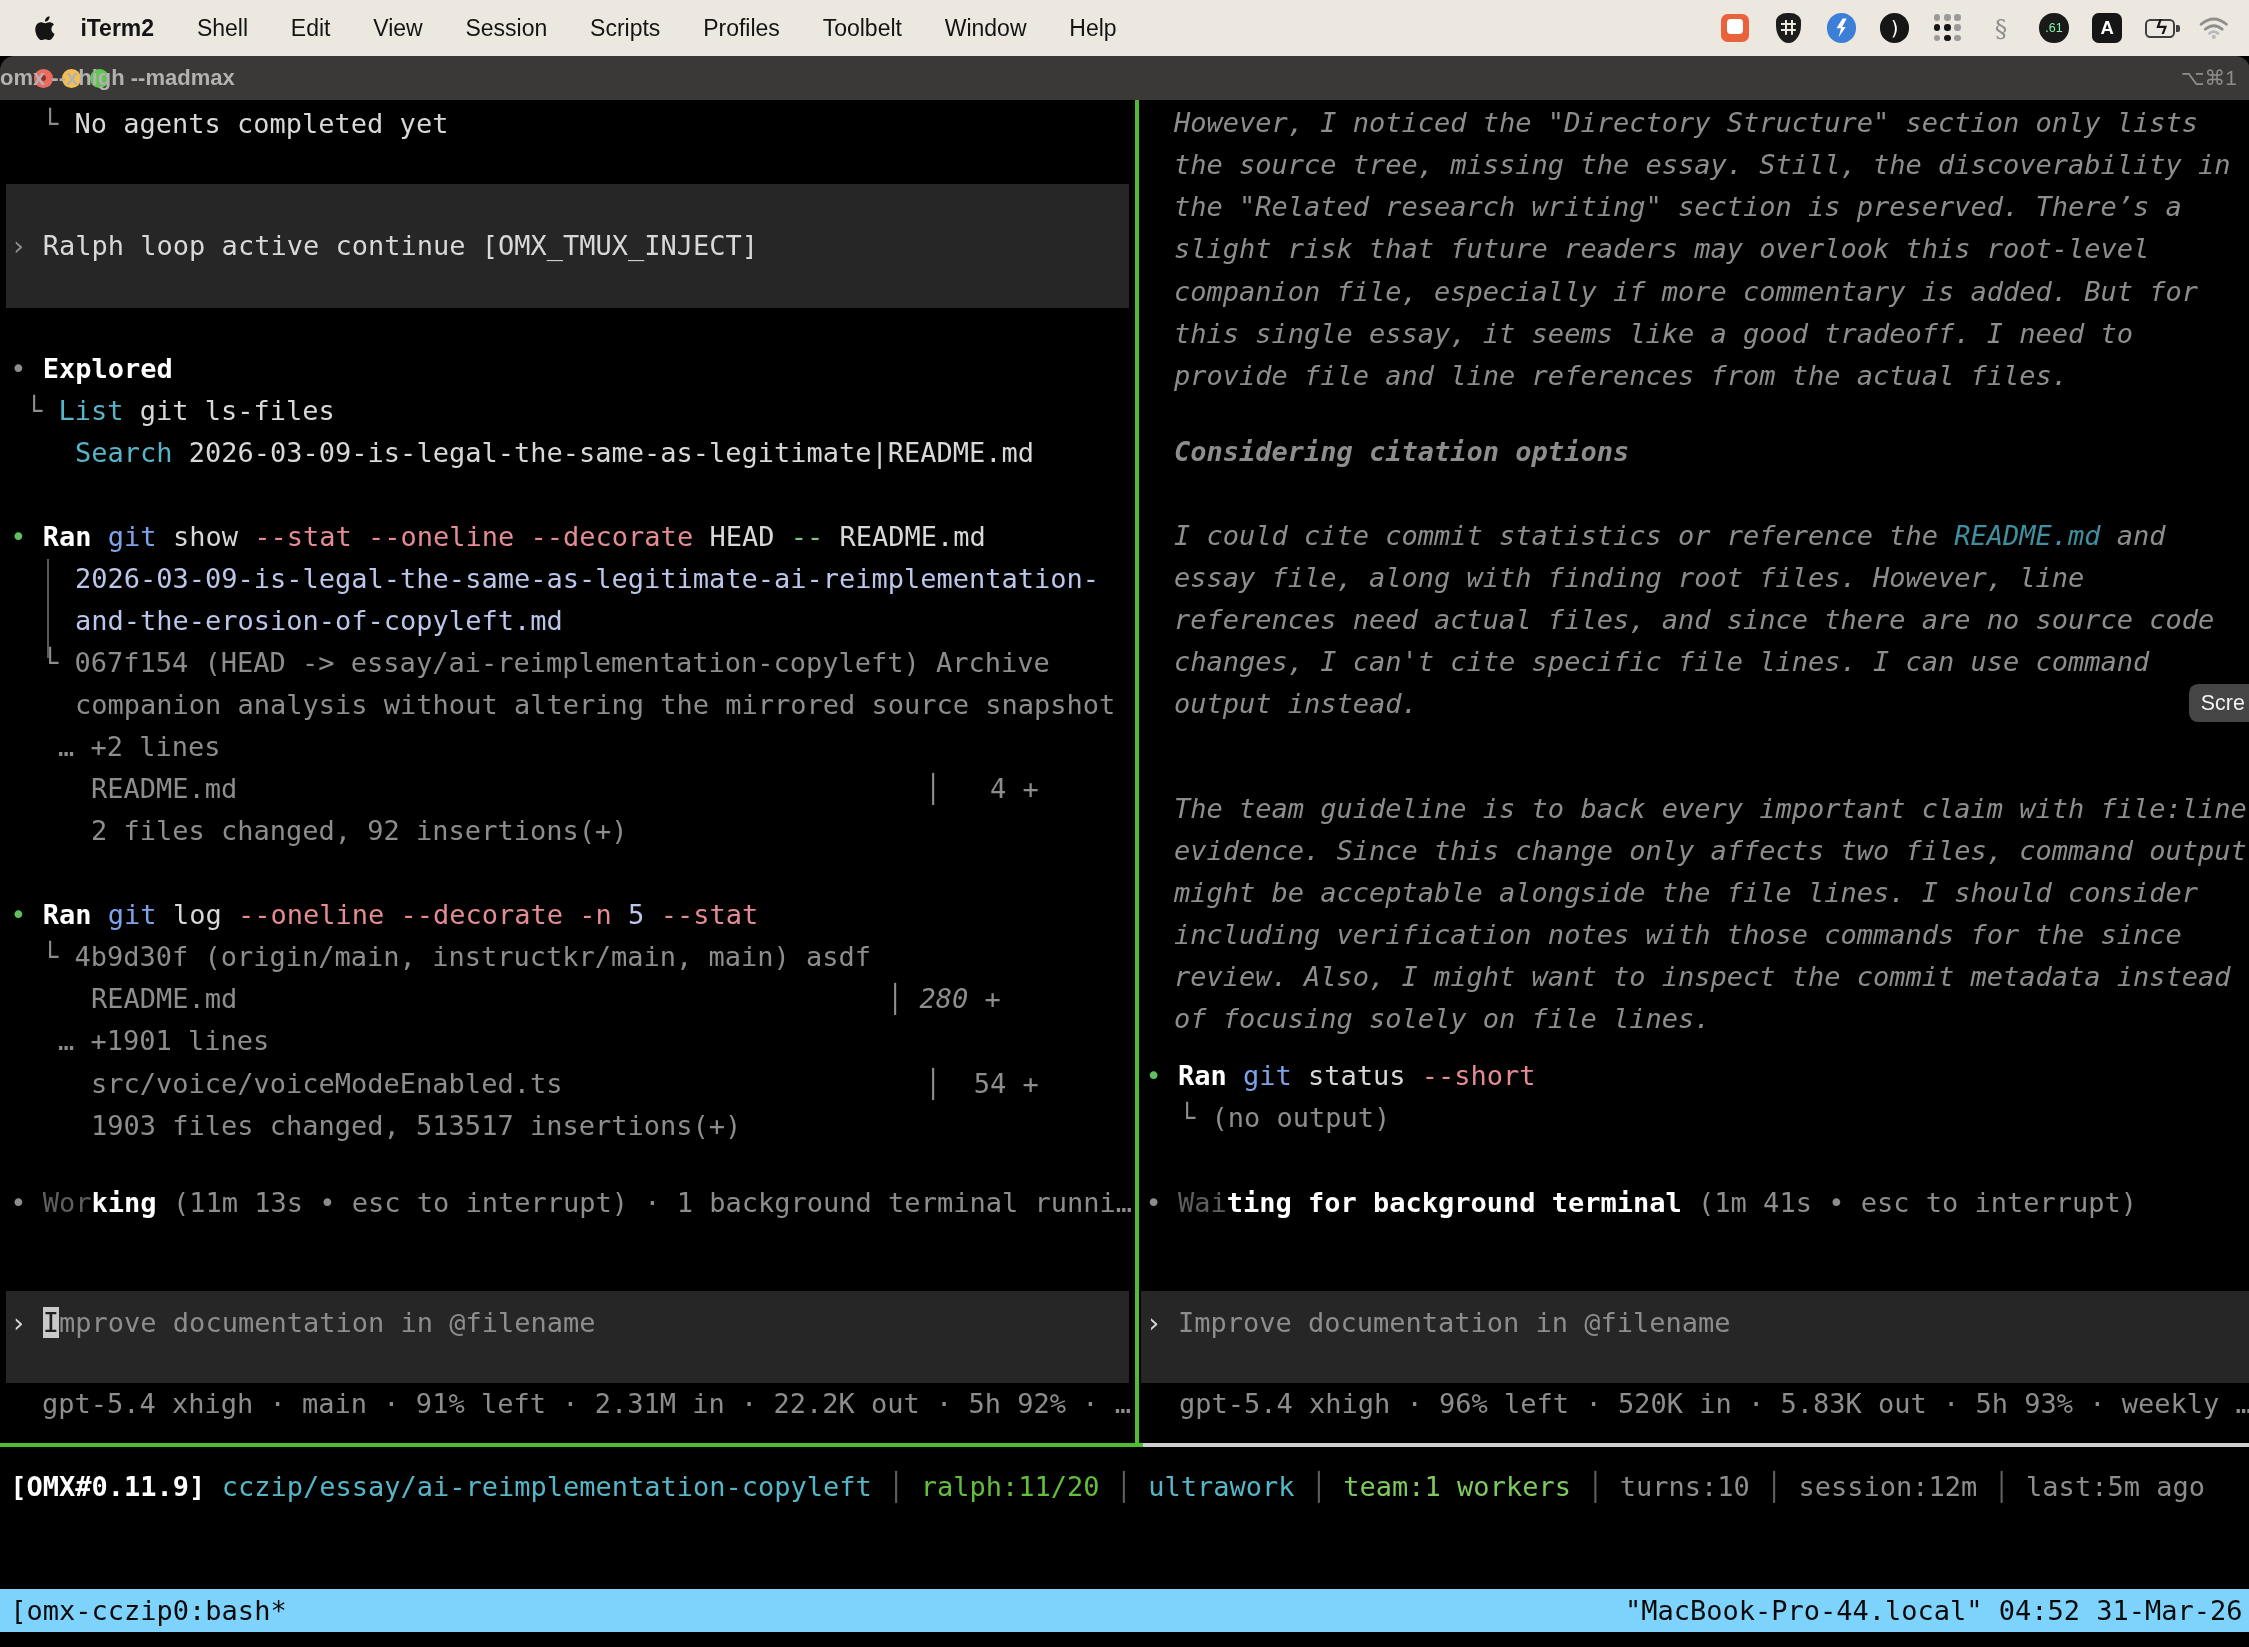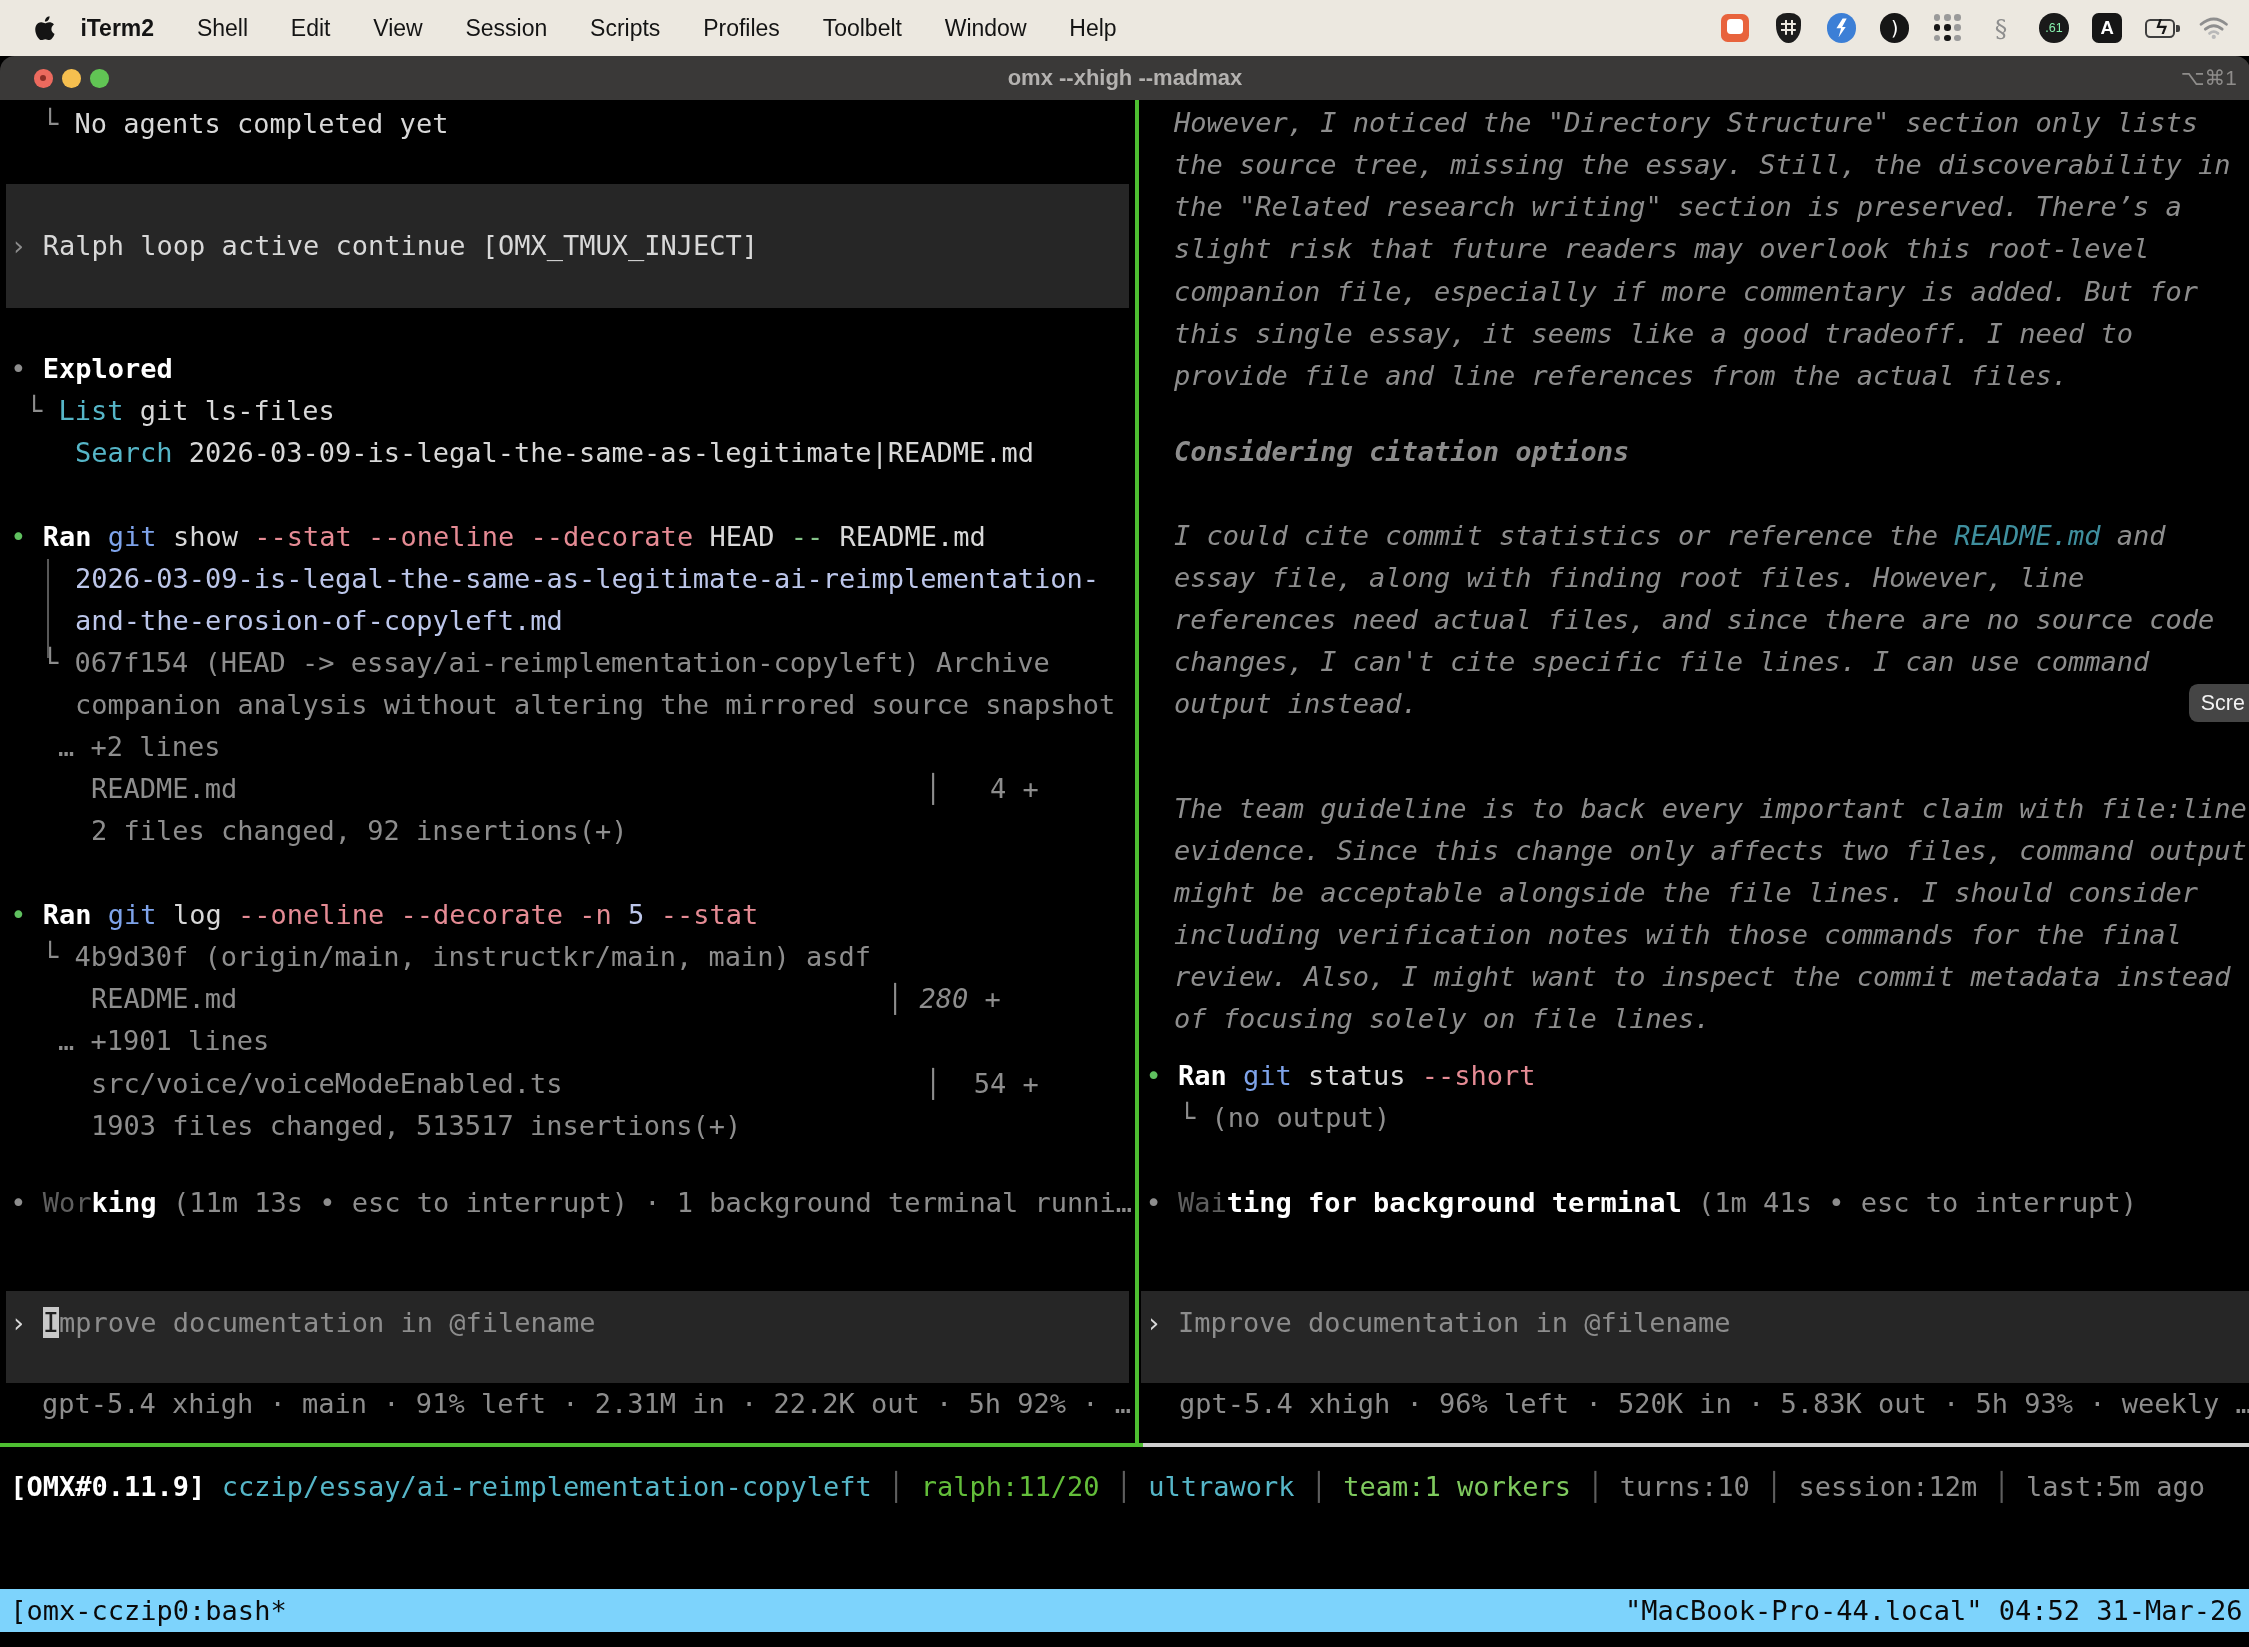--- a/index.html
+++ b/index.html
@@ -41,21 +41,21 @@
   .ic-wifi { display:block; }
 
   
   .titlebar { position:absolute; left:0; top:56px; width:2250px; height:44px;
     background:#3a3938; border-radius:14.8px 14.8px 0 0; }
   .tl { position:absolute; top:69px; width:18.5px; height:18.5px; border-radius:50%; }
   .tl.red { left:34px; background:#ec6a5e; }
   .tl.red::after { content:""; position:absolute; left:5.9px; top:5.9px; width:6.6px; height:6.6px; border-radius:50%; background:#8c2f27; }
   .tl.yellow { left:62px; background:#f5bf4f; }
   .tl.green { left:90px; background:#61c554; }
-  .title { position:absolute; top:56px; left:0; width:2250px; height:60px; text-align:center;
+  .title { position:absolute; top:56px; left:0; width:2250px; height:60px; 
     line-height:44px; color:#b4b2b0; font-size:22px; font-weight:bold; font-family:"Liberation Sans", sans-serif; }
   .title-shortcut { position:absolute; top:56px; right:13.3px; height:44px; line-height:44px;
     color:#8f8d8b; font-size:20.7px; font-family:"Liberation Sans", sans-serif; }
 
   
   .terminal { position:absolute; left:0; top:100px; width:2250px; height:1547px;
     background:#000; border-radius:0 0 11.8px 11.8px; overflow:hidden;
     font-size:27px; line-height:42px; }
   .pane { position:absolute; top:0; height:1346px; overflow:hidden; }
   .pane.left { left:0; width:1135px; }
@@ -206,21 +206,21 @@
       <div class="tline" style="top: 331px; left: 33px;"><span class="c-bdimi">Considering citation options</span></div>
       <div class="tline" style="top: 255px; left: 33px;"><span class="c-dimi">provide file and line references from the actual files.</span></div>
       <div class="tline" style="top: 415px; left: 33px;"><span class="c-dimi">I could cite commit statistics or reference the </span><span class="c-teali">README.md</span><span class="c-dimi"> and</span></div>
       <div class="tline" style="top: 457px; left: 33px;"><span class="c-dimi">essay file, along with finding root files. However, line</span></div>
       <div class="tline" style="top: 499px; left: 33px;"><span class="c-dimi">references need actual files, and since there are no source code</span></div>
       <div class="tline" style="top: 541px; left: 33px;"><span class="c-dimi">changes, I can't cite specific file lines. I can use command</span></div>
       <div class="tline" style="top: 583px; left: 33px;"><span class="c-dimi">output instead.</span></div>
       <div class="tline" style="top: 688px; left: 33px;"><span class="c-dimi">The team guideline is to back every important claim with file:line</span></div>
       <div class="tline" style="top: 730px; left: 33px;"><span class="c-dimi">evidence. Since this change only affects two files, command output</span></div>
       <div class="tline" style="top: 772px; left: 33px;"><span class="c-dimi">might be acceptable alongside the file lines. I should consider</span></div>
-      <div class="tline" style="top: 814px; left: 33px;"><span class="c-dimi">including verification notes with those commands for the final</span></div>
+      <div class="tline" style="top: 814px; left: 33px;"><span class="c-dimi">including verification notes with those commands for the since</span></div>
       <div class="tline" style="top: 898px; left: 33px;"><span class="c-dimi">of focusing solely on file lines.</span></div>
       <div class="tline" style="top: 856px; left: 33px;"><span class="c-dimi">review. Also, I might want to inspect the commit metadata instead</span></div>
       <div class="tline" style="top: 955px; left: 4.4px;"><span class="c-gbul">• </span><span class="c-bw">Ran</span><span class="c-w"> </span><span class="c-blue">git</span><span class="c-w"> status </span><span class="c-pink">--short</span></div>
       <div class="tline" style="top: 997px; left: 38px;"><span class="c-dim">└ </span><span class="c-dim">(no output)</span></div>
       <div class="tline" style="top: 1082px; left: 4.4px;"><span class="c-dim">• </span><span class="c-dim2">Wai</span><span class="c-bw">ting for background terminal</span><span class="c-dim"> (1m 41s • esc to interrupt)</span></div>
       <div class="tline" style="top: 1202px; left: 4.4px;"><span class="c-w">› </span><span class="c-dim">Improve documentation in @filename</span></div>
       <div class="tline" style="top: 1283px; left: 38px;"><span class="c-dim">gpt-5.4 xhigh · 96% left · 520K in · 5.83K out · 5h 93% · weekly …</span></div>
     </div>
 
   <div class="vdivider"></div>

